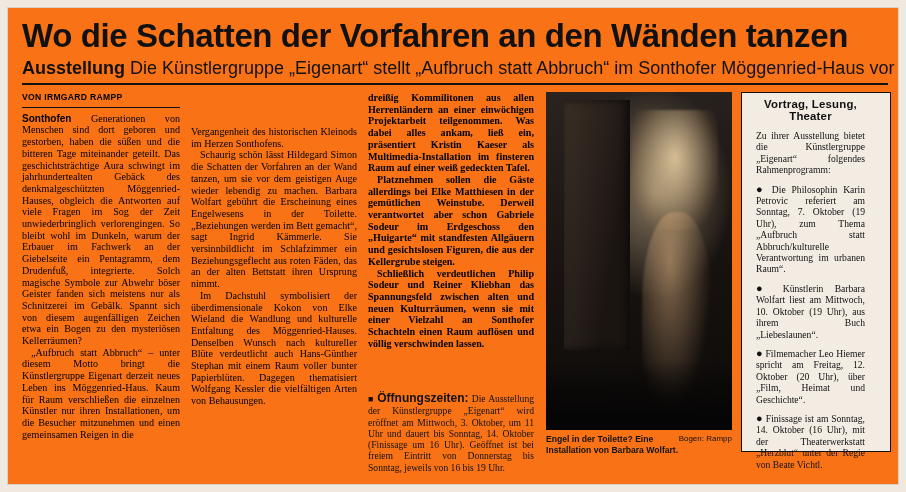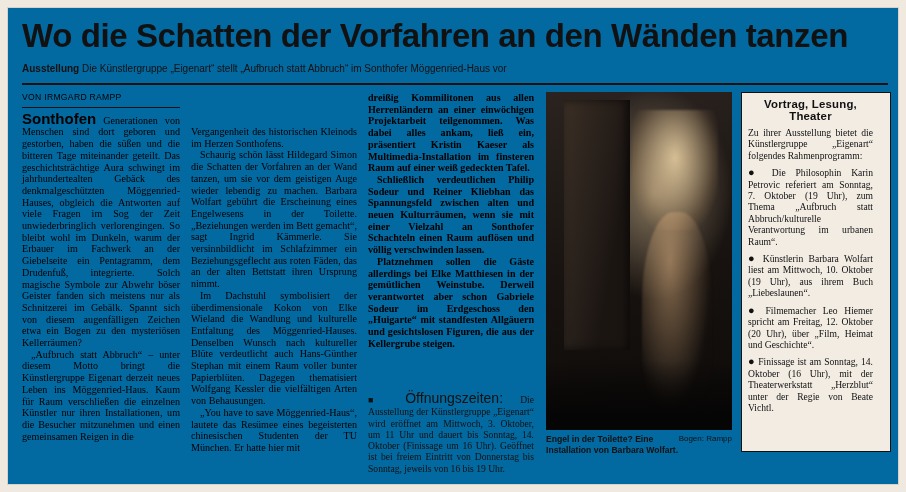--- a/index.html
+++ b/index.html
@@ -15,21 +15,21 @@
     overflow: hidden;
     font-family: "Liberation Serif", serif;
     color: #111;
   }
   .paper {
     position: absolute;
     left: 8px;
     top: 8px;
     width: 890px;
     height: 476px;
-    background: #0369a1;
+    background: #f97316;
     box-shadow: 0 0 0 1px #d8d2c8;
   }
 
   
   .headline {
     position: absolute;
     left: 14px;
     top: 10px;
     width: 866px;
     font-family: "Liberation Sans", sans-serif;
@@ -38,21 +38,21 @@
     letter-spacing: -0.4px;
     line-height: 36px;
     white-space: nowrap;
   }
   .subhead {
     position: absolute;
     left: 14px;
     top: 52px;
     width: 866px;
     font-family: "Liberation Sans", sans-serif;
-    font-size: 10px;
+    font-size: 18px;
     line-height: 17px;
     white-space: nowrap;
   }
   .subhead .lead {
     font-weight: bold;
   }
   .rule {
     position: absolute;
     left: 14px;
     top: 75px;
@@ -75,35 +75,35 @@
     text-indent: 9px;
   }
   .col p.noind { text-indent: 0; }
 
   .col1 { left: 14px;  width: 158px; }
   .col2 { left: 183px; width: 166px; margin-top: 34px; }
   .col3 { left: 360px; width: 166px; font-weight: bold; }
 
   .byline {
     font-family: "Liberation Sans", sans-serif;
-    font-weight: normal;
+    font-weight: bold;
     font-size: 8.6px;
     letter-spacing: 0.3px;
     margin: 0 0 3px 0;
   }
   .byline-rule {
     width: 100%;
     height: 1px;
     background: #111;
     margin: 0 0 5px 0;
   }
   .dropstart {
     font-family: "Liberation Sans", sans-serif;
     font-weight: bold;
-    font-size: 15px;
+    font-size: 10px;
   }
 
   
   .photo-wrap {
     position: absolute;
     left: 538px;
     top: 84px;
     width: 186px;
     height: 360px;
   }
@@ -178,21 +178,21 @@
   }
   .sidebox h2 {
     margin: 0 0 5px 0;
     font-family: "Liberation Sans", sans-serif;
     font-weight: bold;
     font-size: 11.4px;
     letter-spacing: 0.2px;
     text-align: center;
   }
   .sidebox p {
-    margin: 0;
+    margin: 8px;
     font-size: 9.6px;
     line-height: 11.4px;
     text-align: justify;
   }
   .sidebox p.bullet {
     text-indent: 0;
     margin-top: 6px;
   }
   .bullet .dot {
     font-size: 11px;
@@ -204,22 +204,22 @@
     position: absolute;
     left: 360px;
     top: 385px;
     width: 166px;
     font-size: 9.6px;
     line-height: 11.3px;
     text-align: justify;
   }
   .openbox .lbl {
     font-family: "Liberation Sans", sans-serif;
-    font-weight: normal;
-    font-size: 14px;
+    font-weight: bold;
+    font-size: 12px;
   }
   .sq { font-size: 9px; }
 </style>
 </head>
 <body>
 
 <div class="page">
   <div class="paper">
 
     <div class="headline">Wo die Schatten der Vorfahren an den Wänden tanzen</div>
@@ -235,27 +235,26 @@
       <div class="byline">VON IRMGARD RAMPP</div>
       <div class="byline-rule"></div>
       <p class="noind"><span class="dropstart">Sonthofen</span><span> Generationen von Menschen sind dort geboren und gestorben, haben die süßen und die bitteren Tage miteinander geteilt. Das geschichtsträchtige Aura schwingt im jahrhundertealten Gebäck des denkmalgeschützten Möggenried-Hauses, obgleich die Antworten auf viele Fragen im Sog der Zeit unwiederbringlich verlorengingen. So bleibt wohl im Dunkeln, warum der Erbauer im Fachwerk an der Giebelseite ein Pentagramm, dem Drudenfuß, integrierte. Solch magische Symbole zur Abwehr böser Geister fanden sich meistens nur als Schnitzerei im Gebälk. Spannt sich von diesem augenfälligen Zeichen etwa ein Bogen zu den mysteriösen Kellerräumen?</span></p>
       <p>„Aufbruch statt Abbruch“ – unter diesem Motto bringt die Künstlergruppe Eigenart derzeit neues Leben ins Möggenried-Haus. Kaum für Raum verschließen die einzelnen Künstler nur ihren Installationen, um die Besucher mitzunehmen und einen gemeinsamen Reigen in die</p>
     </div>
 
     <div class="col col2">
       <p class="noind">Vergangenheit des historischen Kleinods im Herzen Sonthofens.</p>
       <p>Schaurig schön lässt Hildegard Simon die Schatten der Vorfahren an der Wand tanzen, um sie vor dem geistigen Auge wieder lebendig zu machen. Barbara Wolfart gebührt die Erscheinung eines Engelwesens in der Toilette. „Beziehungen werden im Bett gemacht“, sagt Ingrid Kämmerle. Sie versinnbildlicht im Schlafzimmer ein Beziehungsgeflecht aus roten Fäden, das an der alten Bettstatt ihren Ursprung nimmt.</p>
       <p>Im Dachstuhl symbolisiert der überdimensionale Kokon von Elke Wieland die Wandlung und kulturelle Entfaltung des Möggenried-Hauses. Denselben Wunsch nach kultureller Blüte verdeutlicht auch Hans-Günther Stephan mit einem Raum voller bunter Papierblüten. Dagegen thematisiert Wolfgang Kessler die vielfältigen Arten von Behausungen.</p>
-      <p>„You have to save Möggenried-Haus“, lautete das Resümee eines begeisterten chinesischen Studenten der TU München. Er hatte hier mit</p>
     </div>
 
     <div class="col col3">
       <p class="noind">dreißig Kommilitonen aus allen Herrenländern an einer einwöchigen Projektarbeit teilgenommen. Was dabei alles ankam, ließ ein, präsentiert Kristin Kaeser als Multimedia-Installation im finsteren Raum auf einer weiß gedeckten Tafel.</p>
+      <p>Platznehmen sollen die Gäste allerdings bei Elke Matthiesen in der gemütlichen Weinstube. Derweil verantwortet aber schon Gabriele Sodeur im Erdgeschoss den „Huigarte“ mit standfesten Allgäuern und gesichtslosen Figuren, die aus der Kellergrube steigen.</p>
       <p>Schließlich verdeutlichen Philip Sodeur und Reiner Kliebhan das Spannungsfeld zwischen alten und neuen Kulturräumen, wenn sie mit einer Vielzahl an Sonthofer Schachteln einen Raum auflösen und völlig verschwinden lassen.</p>
-      <p>Platznehmen sollen die Gäste allerdings bei Elke Matthiesen in der gemütlichen Weinstube. Derweil verantwortet aber schon Gabriele Sodeur im Erdgeschoss den „Huigarte“ mit standfesten Allgäuern und gesichtslosen Figuren, die aus der Kellergrube steigen.</p>
     </div>
 
     <div class="openbox">
       <span class="sq">■</span>
       <span class="lbl">Öffnungszeiten:</span><span> Die Ausstellung der Künstlergruppe „Eigenart“ wird eröffnet am Mittwoch, 3. Oktober, um 11 Uhr und dauert bis Sonntag, 14. Oktober (Finissage um 16 Uhr). Geöffnet ist bei freiem Eintritt von Donnerstag bis Sonntag, jeweils von 16 bis 19 Uhr.</span>
     </div>
 
     <div class="photo-wrap">
       <div class="photo">
         <div class="ph-wall"></div>

